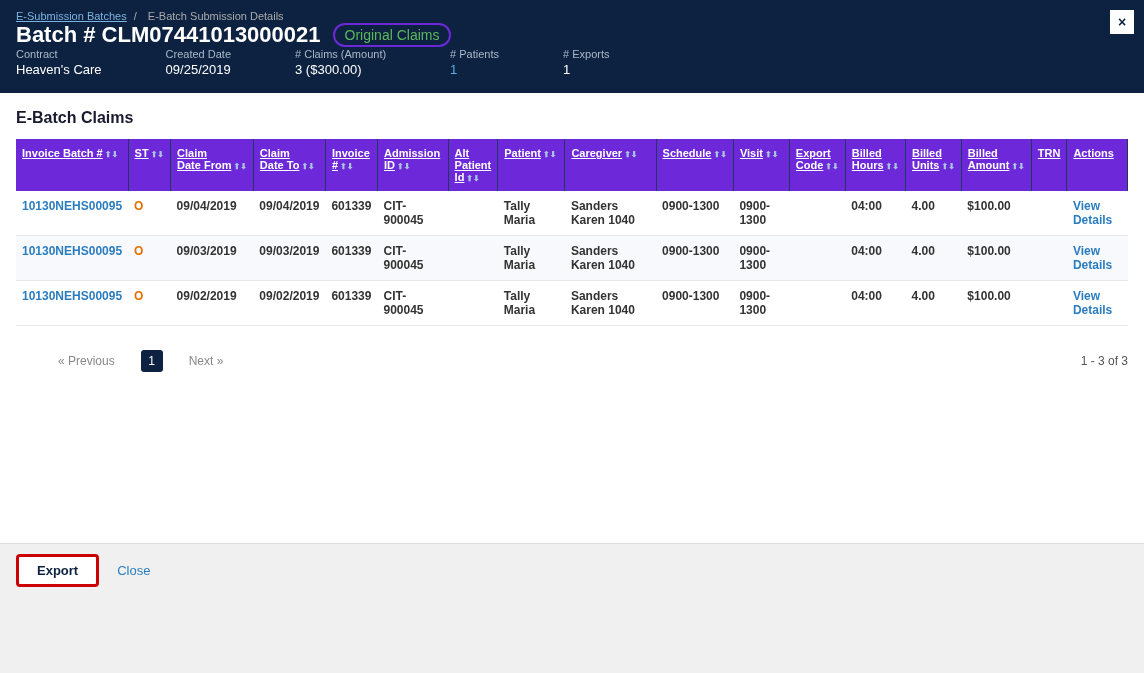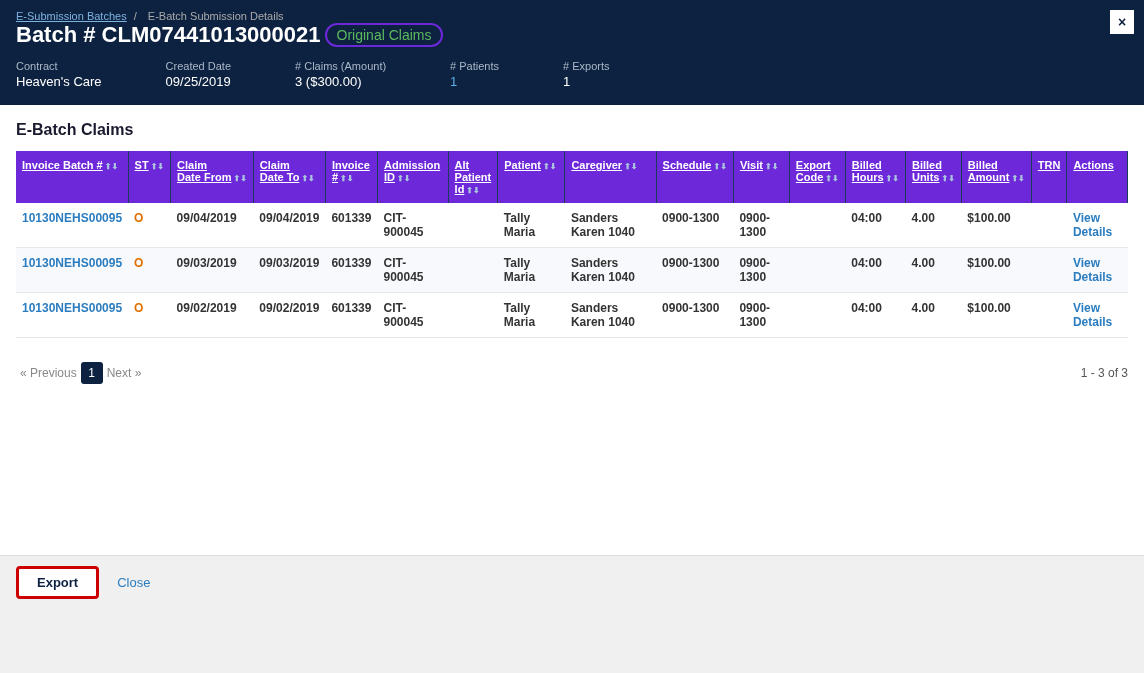--- a/index.html
+++ b/index.html
@@ -3,21 +3,21 @@
   <meta charset="utf-8">
   <style>
     * { box-sizing: border-box; margin: 0; padding: 0; }
     body { font-family: Arial, sans-serif; font-size: 13px; background: #f0f0f0; }
 
     
     .header { background: #0d2240; color: white; padding: 10px 16px 16px 16px; position: relative; }
     .breadcrumb { font-size: 11px; margin-bottom: 0; }
     .breadcrumb a { color: #7eb3e0; text-decoration: underline; cursor: pointer; }
     .breadcrumb span { color: #aaa; margin: 0 4px; }
-    .batch-title { font-size: 22px; font-weight: bold; display: flex; align-items: center; gap: 4px; margin-bottom: 12px; }
+    .batch-title { font-size: 22px; font-weight: bold; display: flex; align-items: center; gap: 12px; }
     .badge { background: transparent; border: 2px solid #6d28d9; color: #5cb85c; border-radius: 12px; padding: 2px 10px; font-size: 14px; font-weight: normal; }
     .meta-row { display: flex; gap: 4px; }
     .meta-item { margin-right: 60px; }
     .meta-label { font-size: 11px; color: #aab8c8; margin-bottom: 2px; }
     .meta-value { font-size: 13px; color: white; }
     .meta-value.accent { color: #5baee8; }
     .close-btn { position: absolute; top: 10px; right: 10px; background: white; color: #0d2240; border: none; width: 24px; height: 24px; font-size: 14px; font-weight: bold; cursor: pointer; display: flex; align-items: center; justify-content: center; }
 
     
     .main { background: white; padding: 16px; min-height: 450px; }
@@ -29,21 +29,21 @@
     thead tr { background: #6d28d9; color: white; text-decoration: underline; }
     thead th { padding: 8px 6px; text-align: left; font-weight: bold; font-size: 11px; border-right: 1px solid #1e3a5a; vertical-align: top; white-space: nowrap; }
     thead th .sort-arrows { display: inline-block; margin-left: 2px; font-size: 8px; color: #aac4df; }
     tbody tr { border-bottom: 1px solid #e8e8e8; }
     tbody tr:nth-child(even) { background: #f7f9fc; }
     tbody td { padding: 8px 6px; vertical-align: top; color: #333; font-weight: bold; }
     tbody td.link { color: #2b7dc0; cursor: pointer; text-decoration: none; }
     tbody td.orange { color: #e07000; }
 
     
-    .pagination { display: flex; align-items: center; margin-top: 16px; padding: 8px 0; gap: 0; }
+    .pagination { display: flex; align-items: center; margin-top: 16px; padding: 8px 0; gap: 22px; margin-left: 38px; }
     .pagination .prev-btn, .pagination .next-btn { background: none; border: none; color: #888; font-size: 12px; cursor: pointer; padding: 2px 4px; }
     .pagination .page-num { background: #0d2240; color: white; border-radius: 3px; width: 22px; height: 22px; display: flex; align-items: center; justify-content: center; font-size: 12px; cursor: pointer; }
     .pagination .count-info { margin-left: auto; color: #555; font-size: 12px; }
 
     
     .footer { background: #f0f0f0; border-top: 1px solid #ddd; padding: 10px 16px; display: flex; gap: 10px; align-items: center; }
     .export-btn { background: white; border: 3px solid #cc0000; color: #0d2240; padding: 6px 18px; font-size: 13px; font-weight: bold; cursor: pointer; border-radius: 4px; }
     .close-text-btn { background: none; border: none; color: #2b7dc0; font-size: 13px; cursor: pointer; padding: 6px 8px; }
   </style>
 </head>

